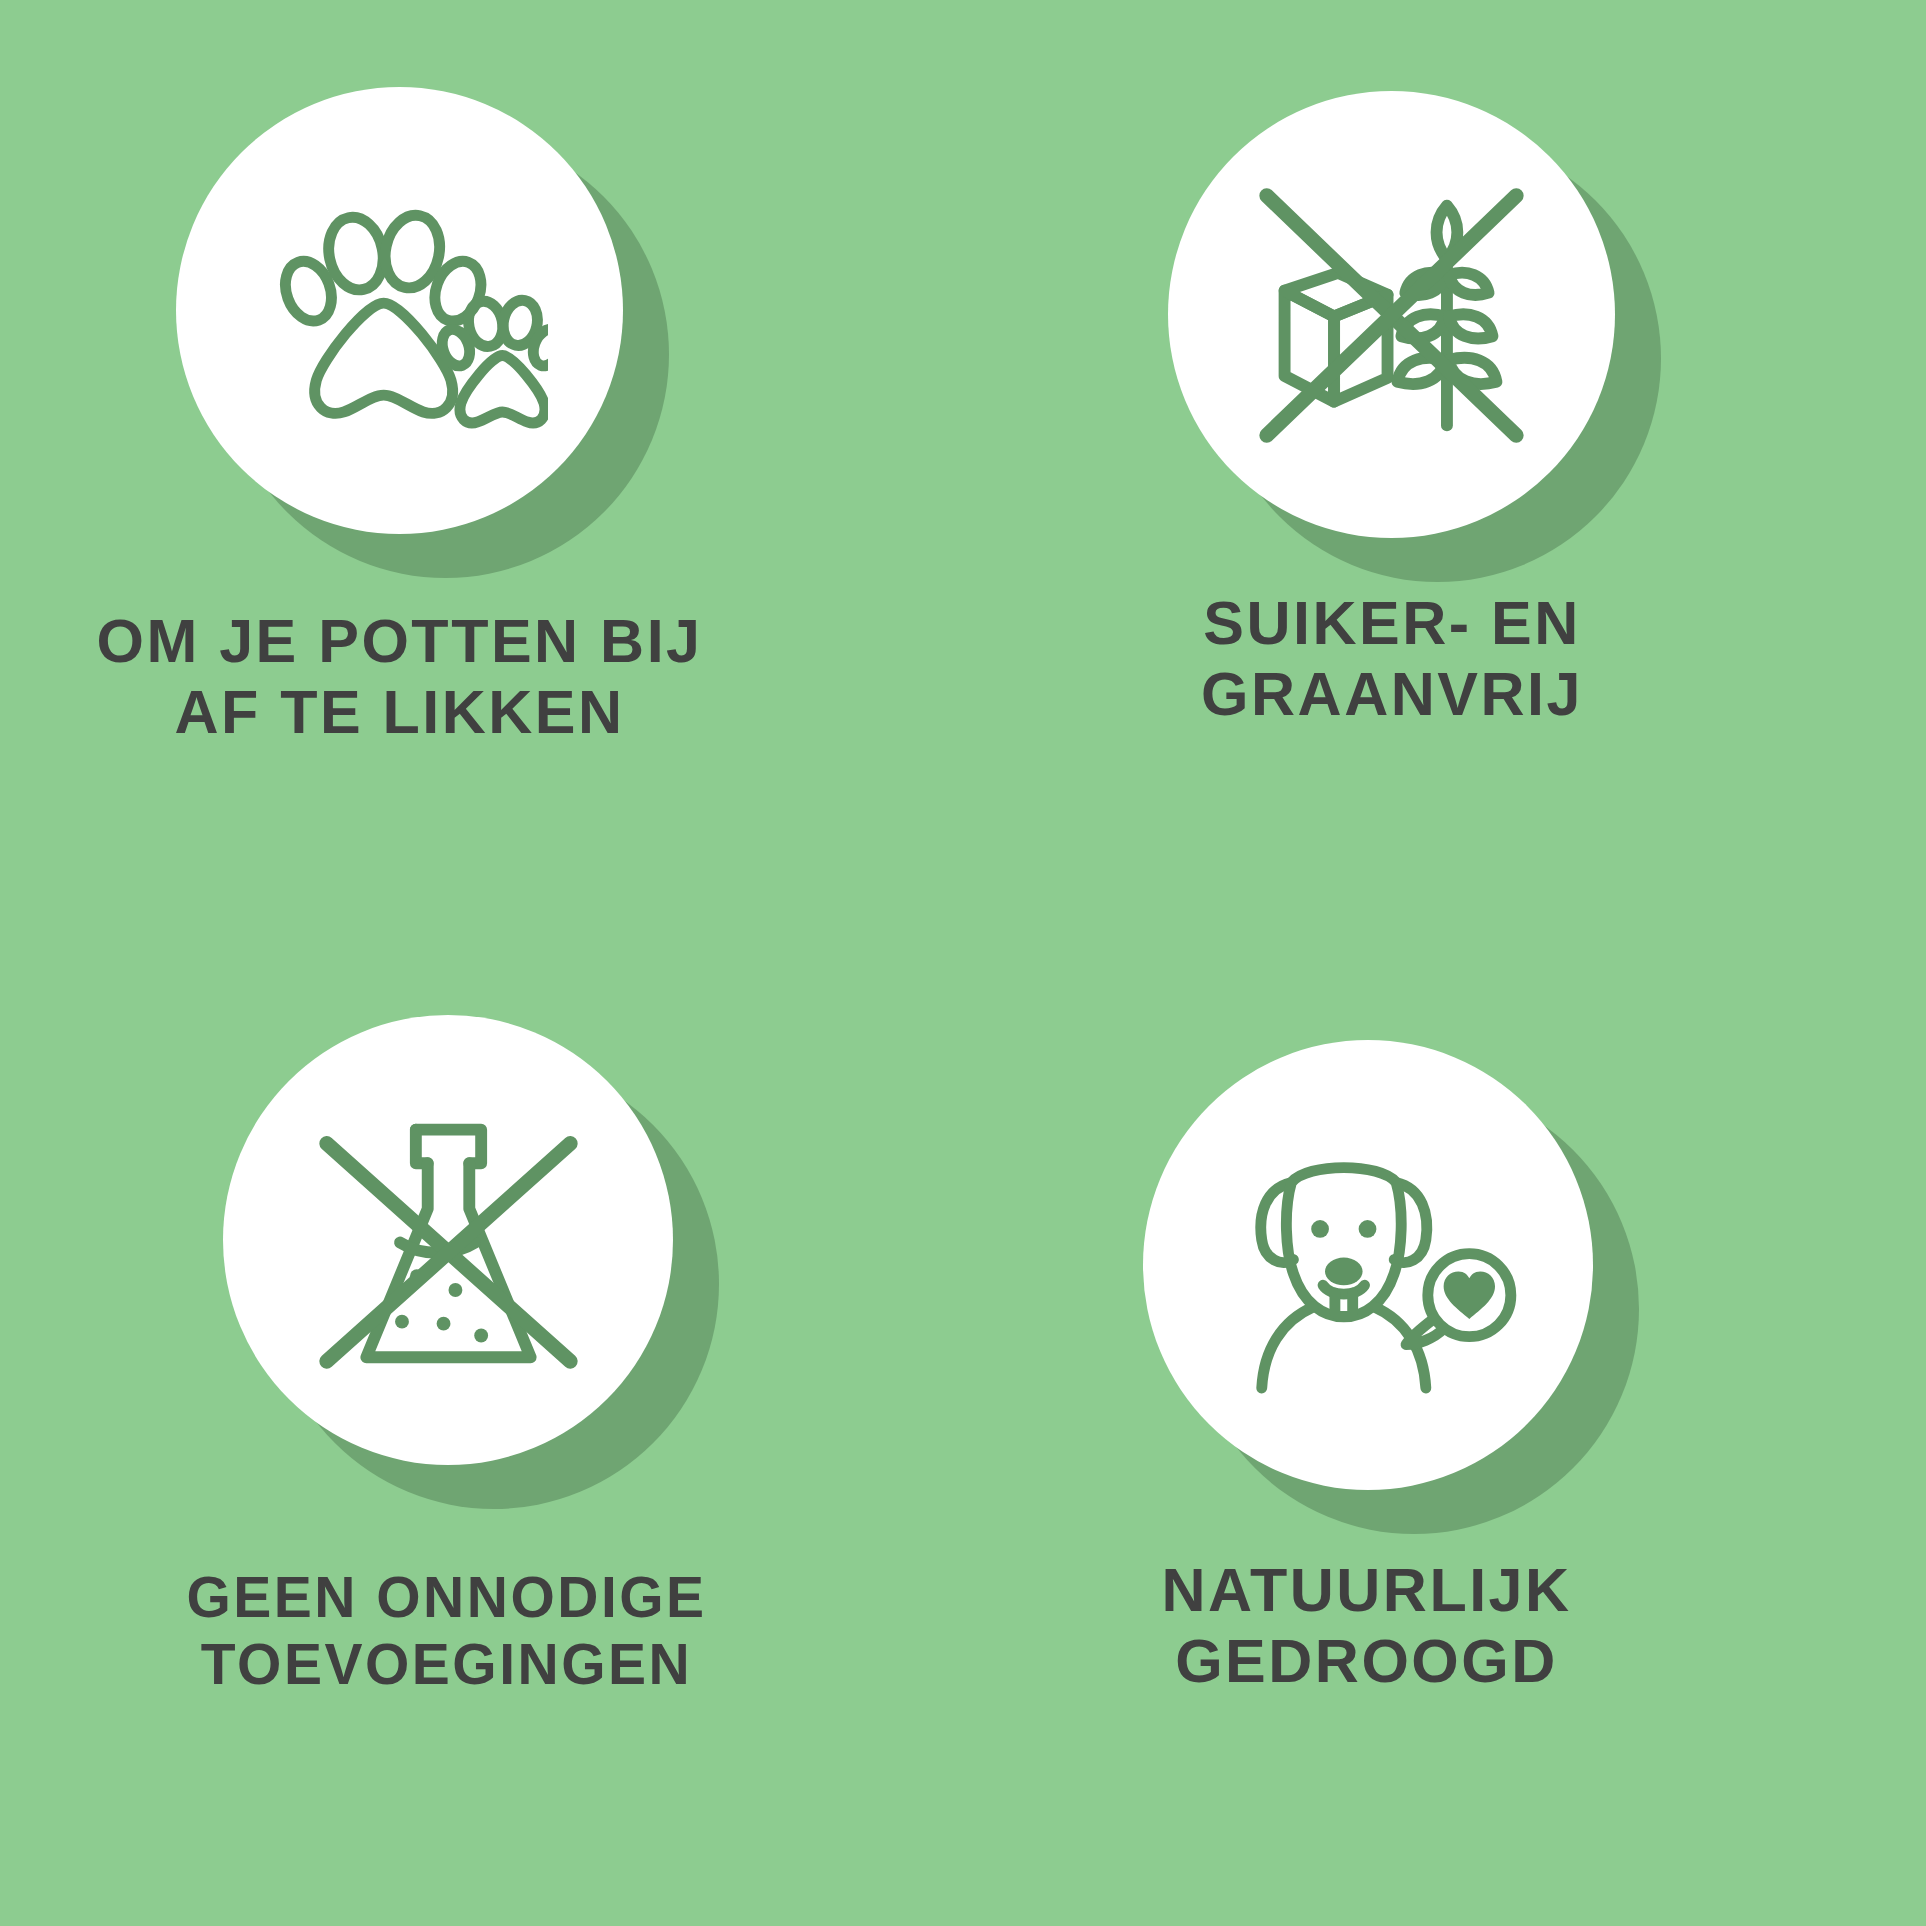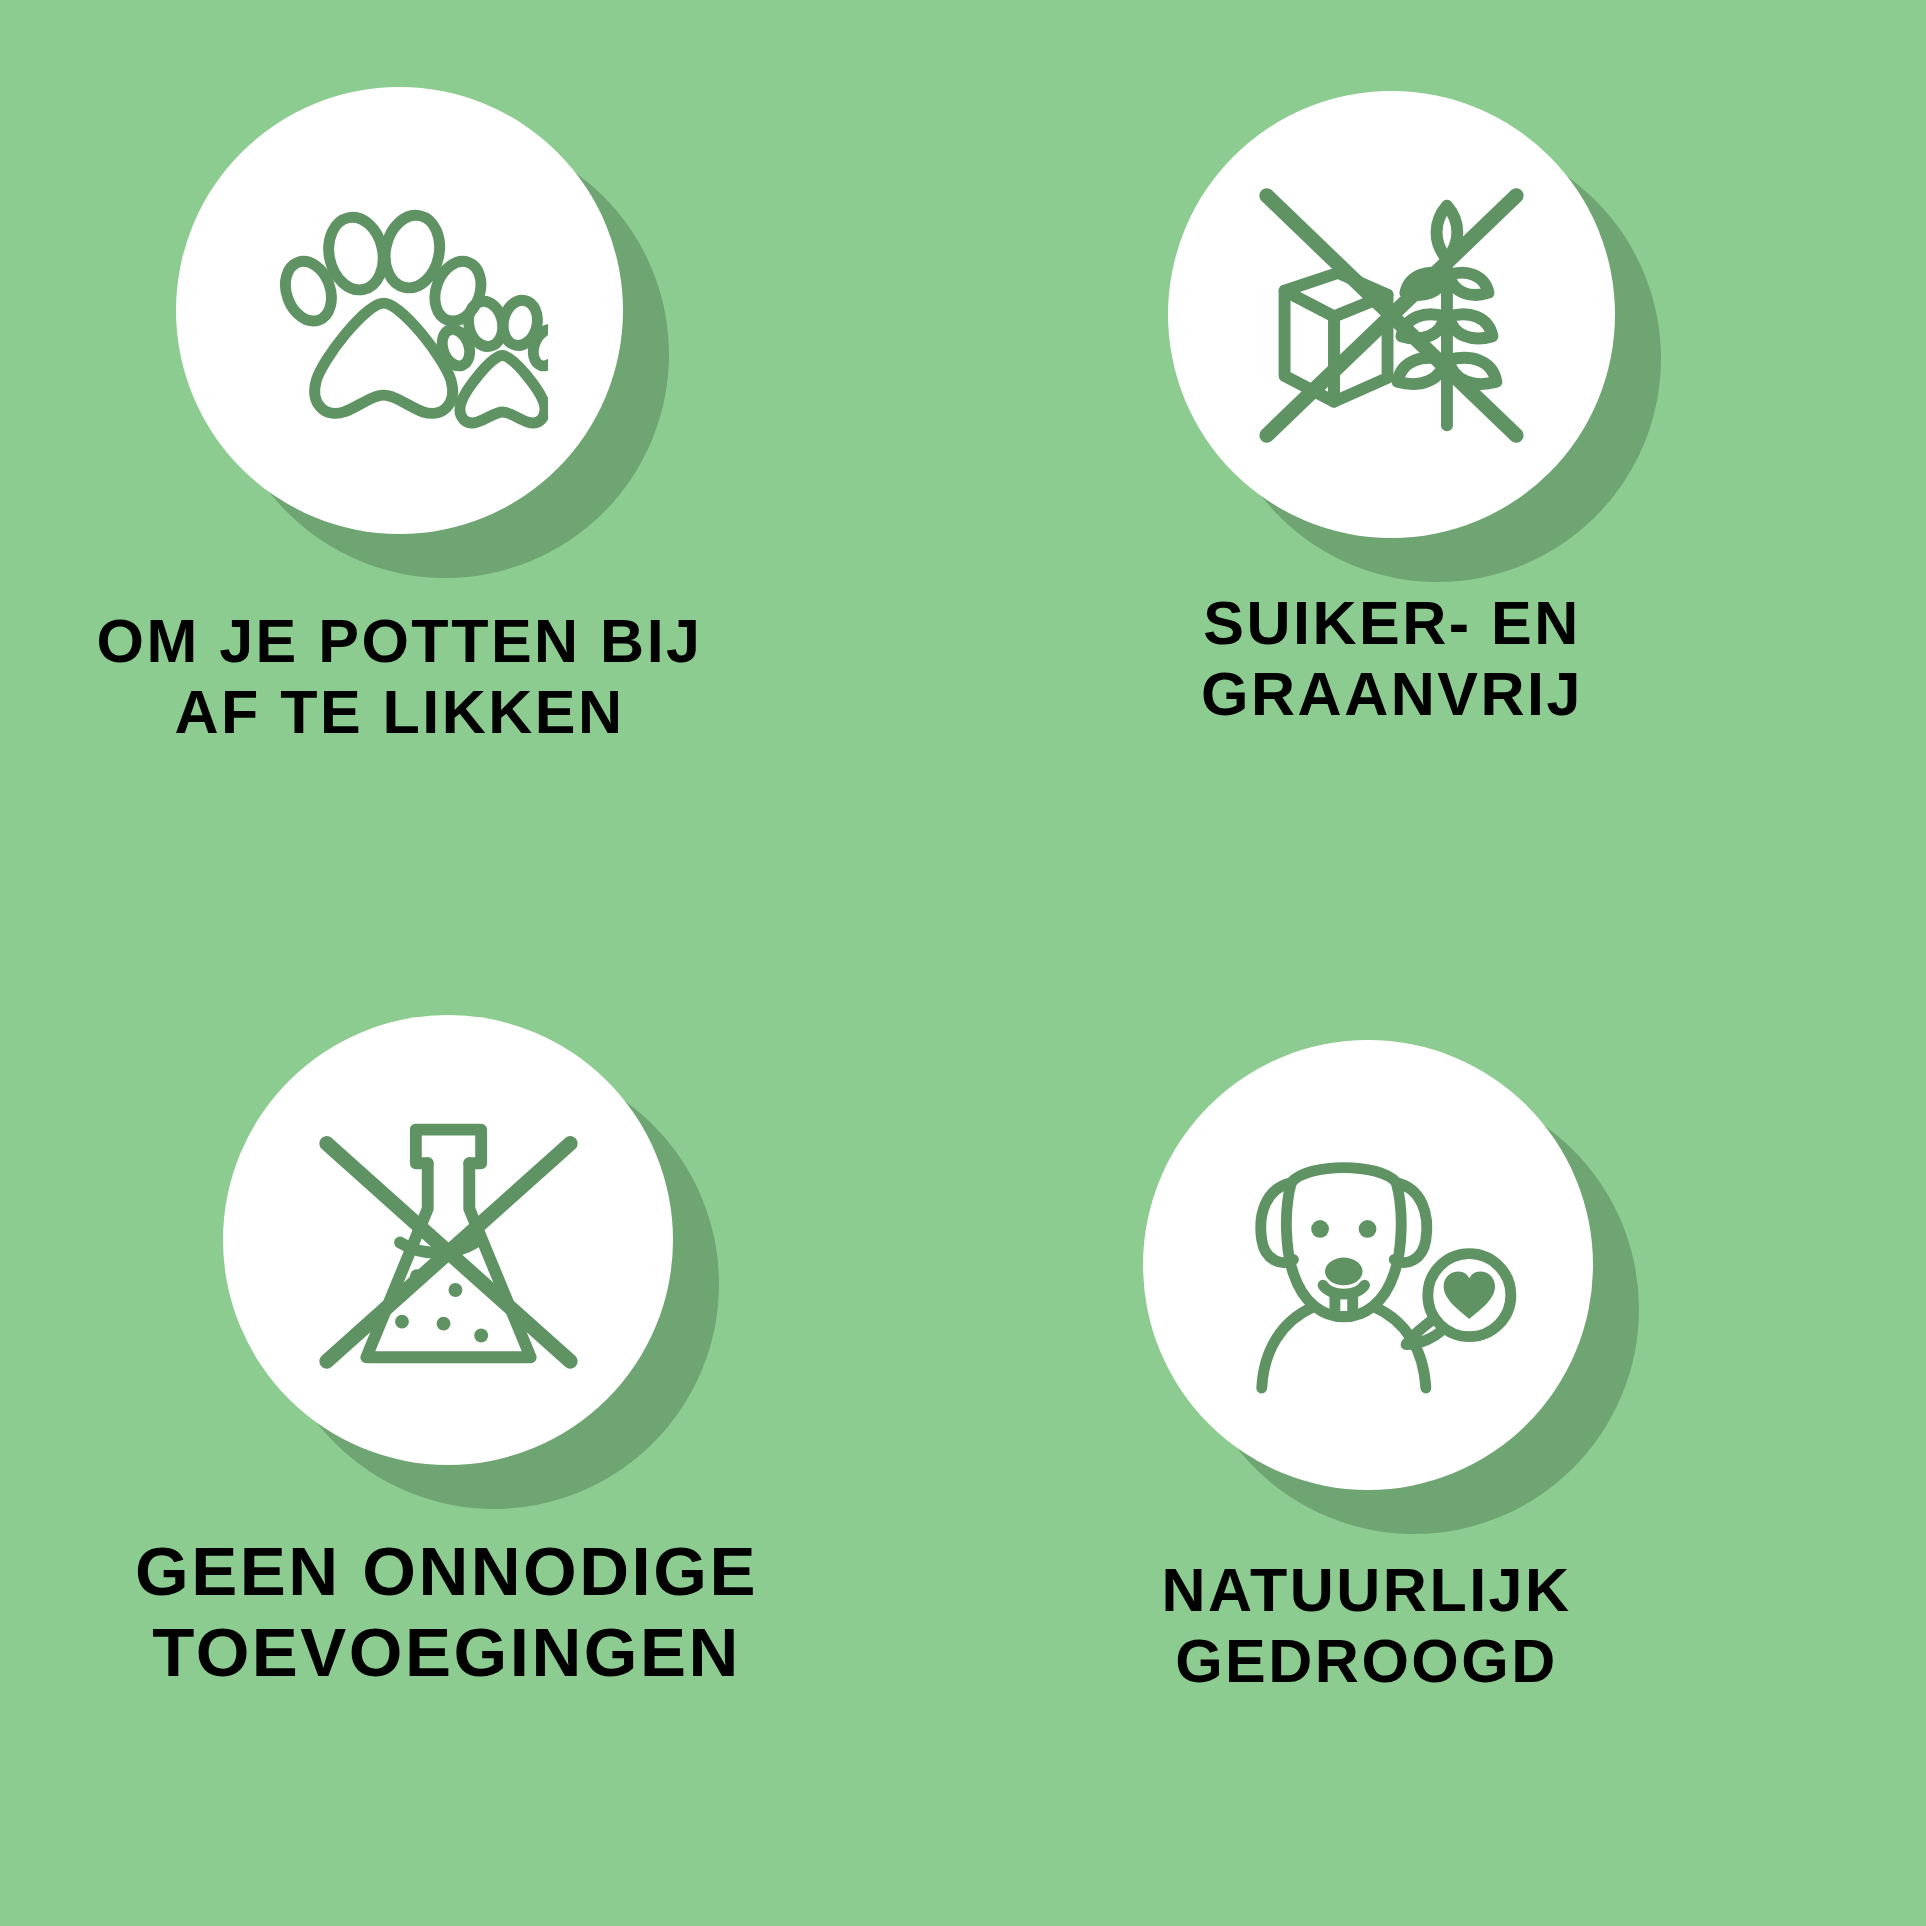--- a/index.html
+++ b/index.html
@@ -47,21 +47,21 @@
     align-items: center;
     justify-content: center;
   }
 
   .badge svg {
     display: block;
   }
 
   .caption {
     text-align: center;
-    color: #000000;
+    color: #404040;
     font-weight: 700;
     letter-spacing: 2.5px;
     line-height: 1.17;
     text-transform: uppercase;
     white-space: pre-line;
   }
 
   
   #cell-paws { left: 176px; top: 87px; }
   #cell-paws .badge-shadow { left: 46px; top: 44px; width: 447px; height: 447px; }
@@ -71,21 +71,21 @@
   
   #cell-grain { left: 1168px; top: 91px; }
   #cell-grain .badge-shadow { left: 46px; top: 44px; width: 447px; height: 447px; }
   #cell-grain .badge        { left: 0px;  top: 0px;  width: 447px; height: 447px; }
   #cell-grain .caption      { position: absolute; left: -158px; top: 497px; width: 764px; font-size: 61px; }
 
   
   #cell-flask { left: 223px; top: 1015px; }
   #cell-flask .badge-shadow { left: 46px; top: 44px; width: 450px; height: 450px; }
   #cell-flask .badge        { left: 0px;  top: 0px;  width: 450px; height: 450px; }
-  #cell-flask .caption      { position: absolute; left: -129px; top: 517px; width: 705px; font-size: 69px; text-align: center; }
+  #cell-flask .caption      { position: absolute; left: -129px; top: 549px; width: 705px; font-size: 57px; text-align: center; }
 
   
   #cell-dog { left: 1143px; top: 1040px; }
   #cell-dog .badge-shadow { left: 46px; top: 44px; width: 450px; height: 450px; }
   #cell-dog .badge        { left: 0px;  top: 0px;  width: 450px; height: 450px; }
   #cell-dog .caption      { position: absolute; left: -119px; top: 515px; width: 685px; font-size: 61px; }
 </style>
 </head>
 <body>
 

